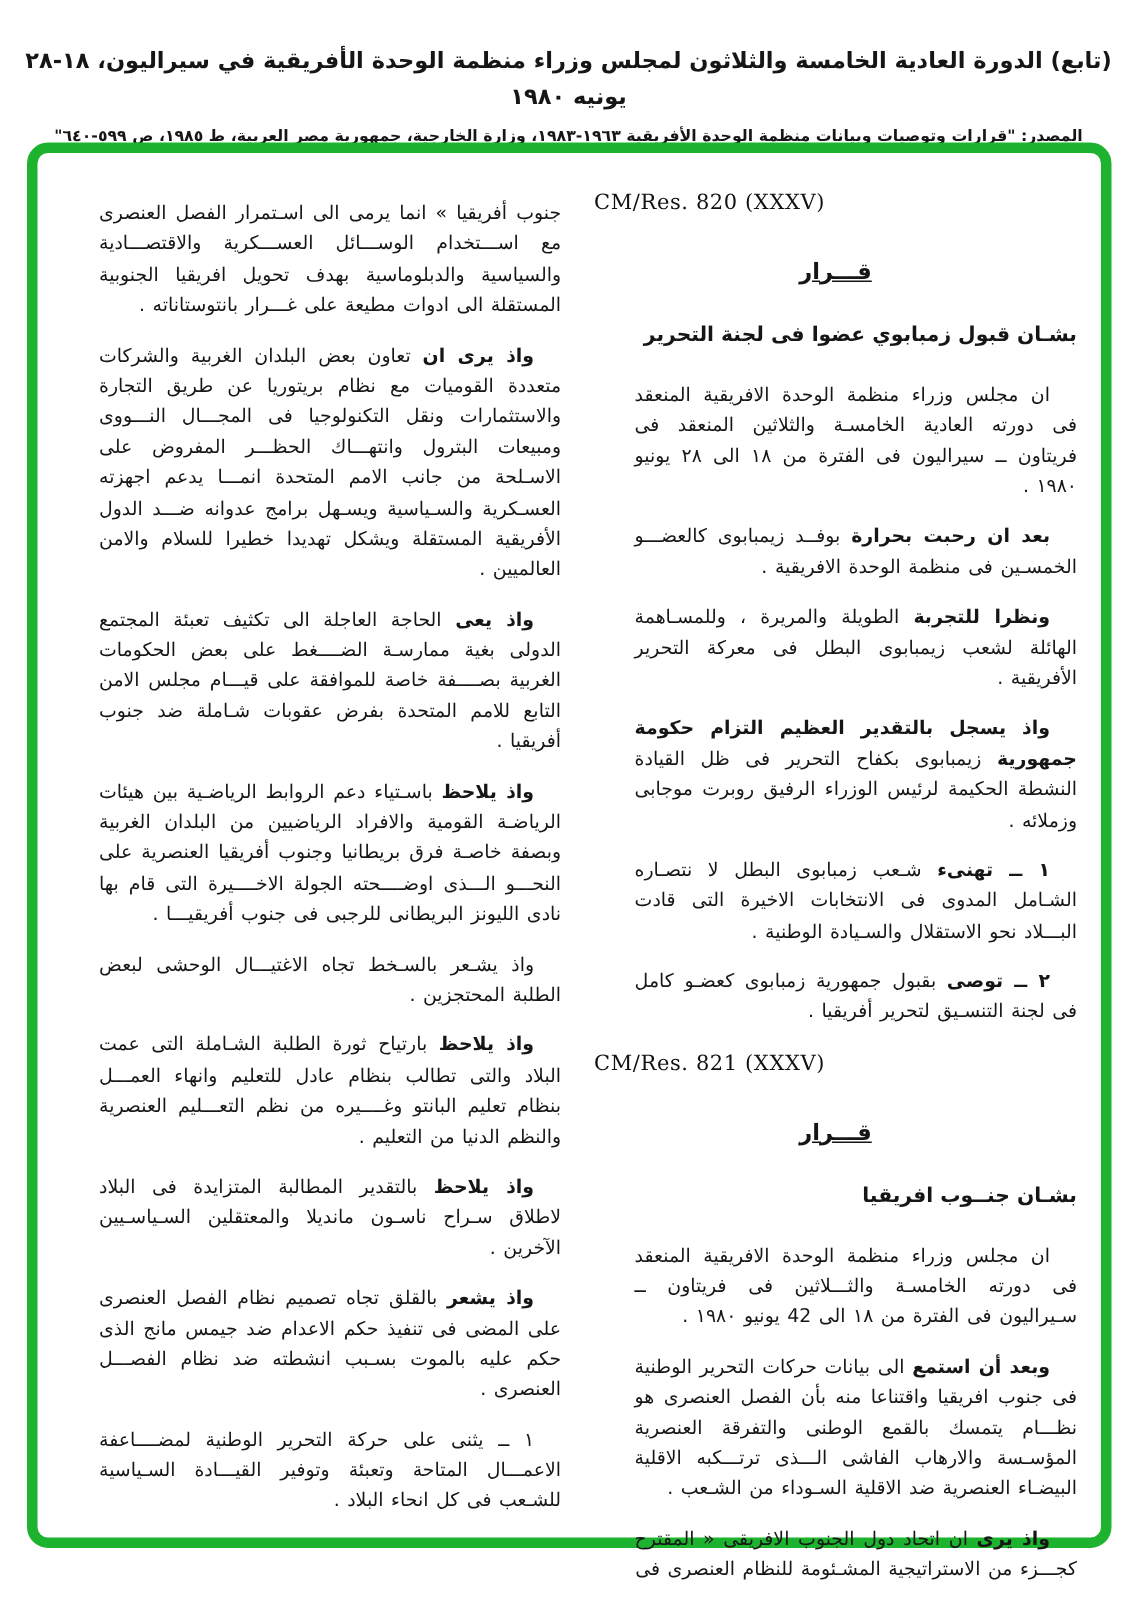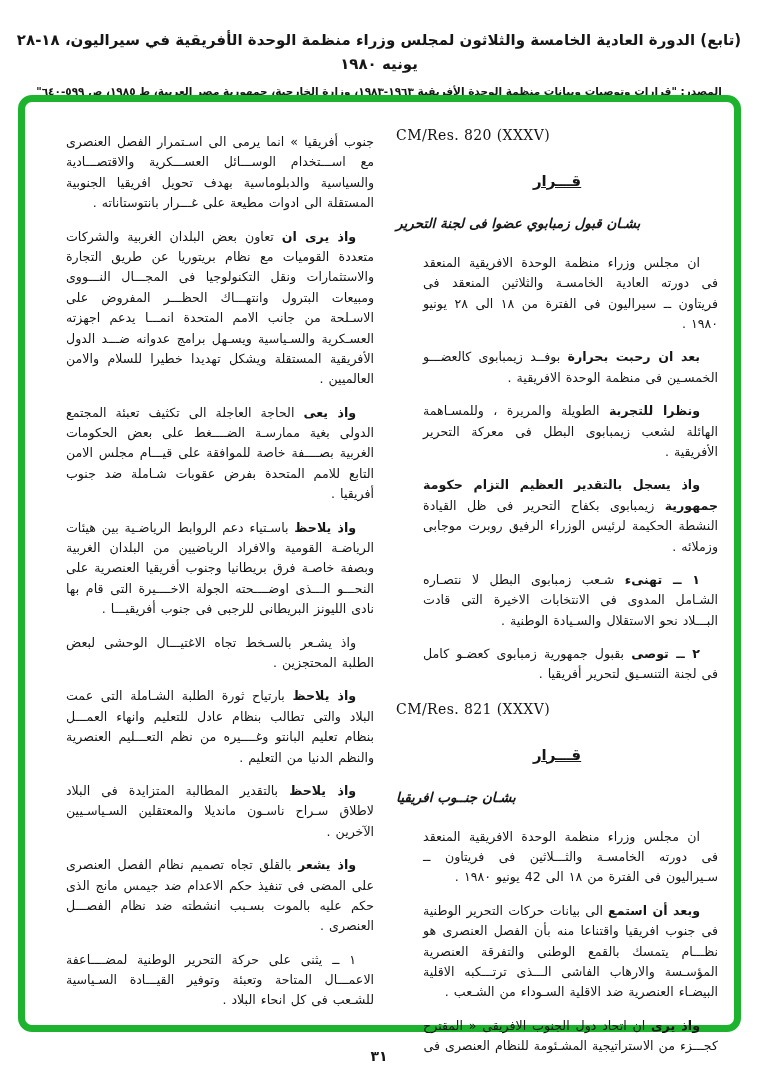--- a/index.html
+++ b/index.html
@@ -65,25 +65,24 @@
   }
   .doc-title{
     text-align:center;
     font-weight:bold;
     font-size:15px;
     letter-spacing:1px;
     margin:22px 0 20px 0;
     text-decoration:underline;
   }
   .doc-subtitle{
-    text-align:left;
+    text-align:right;
     font-weight:bold;
     font-size:13.5px;
     margin:0 0 18px 0;
-    font-style:italic;
   }
   .para{
     text-align:justify;
     margin-bottom:13px;
     word-spacing:1px;
     margin-left:27px;
   }
   .para.indent{text-indent:18px;}
   .para b{font-weight:bold;}
   
@@ -131,15 +130,14 @@
           <p class="para indent"><b>واذ يلاحظ</b> باسـتياء دعم الروابط الرياضـية بين هيئات الرياضـة القومية والافراد الرياضيين من البلدان الغربية وبصفة خاصـة فرق بريطانيا وجنوب أفريقيا العنصرية على النحـــو الـــذى اوضــــحته الجولة الاخــــيرة التى قام بها نادى الليونز البريطانى للرجبى فى جنوب أفريقيـــا .</p>
           <p class="para indent">واذ يشـعر بالسـخط تجاه الاغتيـــال الوحشى لبعض الطلبة المحتجزين .</p>
           <p class="para indent"><b>واذ يلاحظ</b> بارتياح ثورة الطلبة الشـاملة التى عمت البلاد والتى تطالب بنظام عادل للتعليم وانهاء العمـــل بنظام تعليم البانتو وغــــيره من نظم التعـــليم العنصرية والنظم الدنيا من التعليم .</p>
           <p class="para indent"><b>واذ يلاحظ</b> بالتقدير المطالبة المتزايدة فى البلاد لاطلاق سـراح ناسـون مانديلا والمعتقلين السـياسـيين الآخرين .</p>
           <p class="para indent"><b>واذ يشعر</b> بالقلق تجاه تصميم نظام الفصل العنصرى على المضى فى تنفيذ حكم الاعدام ضد جيمس مانج الذى حكم عليه بالموت بسـبب انشطته ضد نظام الفصـــل العنصرى .</p>
           <p class="para indent">١ ــ يثنى على حركة التحرير الوطنية لمضــــاعفة الاعمـــال المتاحة وتعبئة وتوفير القيـــادة السـياسية للشـعب فى كل انحاء البلاد .</p>
         </div>
     </div>
   </div>
 
-  <div class="pagenum">٣١</div>
 
 </div>
 
 </body></html>

